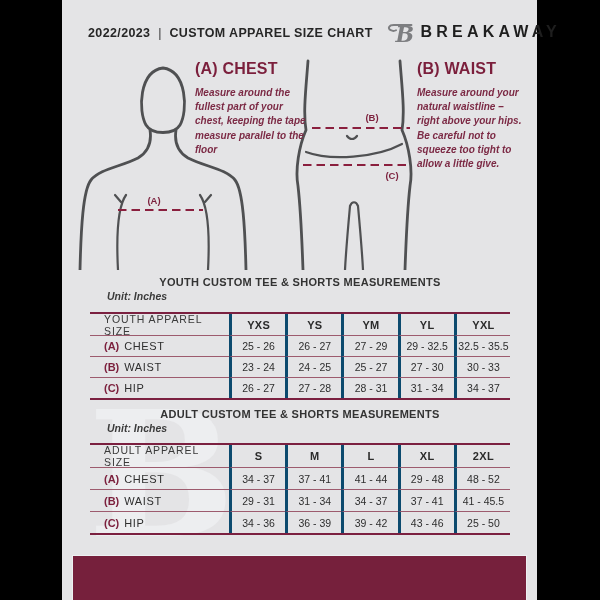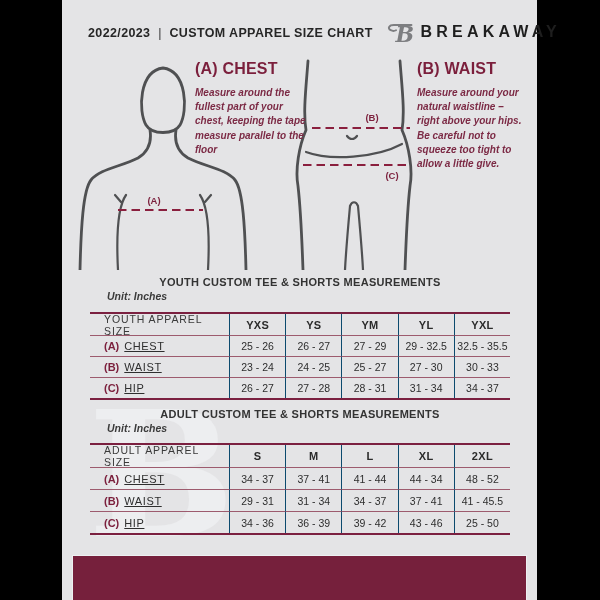--- a/index.html
+++ b/index.html
@@ -40,27 +40,27 @@
   
   .t-title{position:absolute;left:28px;width:420px;text-align:center;z-index:2;
            font-size:11px;font-weight:700;letter-spacing:.3px;color:#333;}
   .t-unit{position:absolute;left:45px;width:420px;text-align:left;z-index:2;
           font-size:10.5px;font-style:italic;font-weight:600;color:#3b3b3b;}
   .tbl{position:absolute;left:28px;width:420px;z-index:2;display:grid;
        grid-template-columns:139px repeat(5,1fr);
        border-top:2px solid #7b2040;border-bottom:2px solid #7b2040;}
   .cell{display:flex;align-items:center;justify-content:center;
         font-size:10.5px;color:#2e2e2e;
-        border-left:1px solid #0c4a6e;border-top:1px solid #9d5b6e;}
+        border-left:3px solid #0c4a6e;border-top:1px solid #9d5b6e;}
   .cell:nth-child(6n+1){border-left:none;justify-content:flex-start;padding-left:14px;}
   .cell:nth-child(-n+6){border-top:none;}
   .cell.szhead{font-weight:700;font-size:11px;letter-spacing:.3px;color:#2b2b2b;}
   .cell.colhead{font-size:10.5px;letter-spacing:.9px;color:#3a3a3a;}
   .rowkey{color:#7b1f3c;font-weight:700;margin-right:5px;font-size:11px;}
-  .rowlabel{font-size:11px;letter-spacing:.6px;color:#2e2e2e;text-decoration:underline;}
+  .rowlabel{font-size:11px;letter-spacing:.6px;color:#2e2e2e;}
   .tbl-youth{top:312px;grid-template-rows:repeat(4,21px);}
   .tbl-adult{top:443px;grid-template-rows:repeat(4,22px);}
   .tt-youth{top:276px;} .tu-youth{top:290px;}
   .tt-adult{top:408px;} .tu-adult{top:422px;}
 
   
   .footer-bar{position:absolute;left:10px;top:555px;width:455px;height:45px;
               background:#76203c;border:1px solid #eef0f2;border-bottom:none;z-index:3;}
 </style>
 </head>
@@ -166,21 +166,21 @@
       <div class="cell szhead">XL</div>
       <div class="cell szhead">2XL</div>
 
       <div class="cell">
           <span class="rowkey">(A)</span>
           <span class="rowlabel">CHEST</span>
         </div>
       <div class="cell">34 - 37</div>
       <div class="cell">37 - 41</div>
       <div class="cell">41 - 44</div>
-      <div class="cell">44 - 34</div>
+      <div class="cell">29 - 48</div>
       <div class="cell">48 - 52</div>
 
       <div class="cell">
           <span class="rowkey">(B)</span>
           <span class="rowlabel">WAIST</span>
         </div>
       <div class="cell">29 - 31</div>
       <div class="cell">31 - 34</div>
       <div class="cell">34 - 37</div>
       <div class="cell">37 - 41</div>

